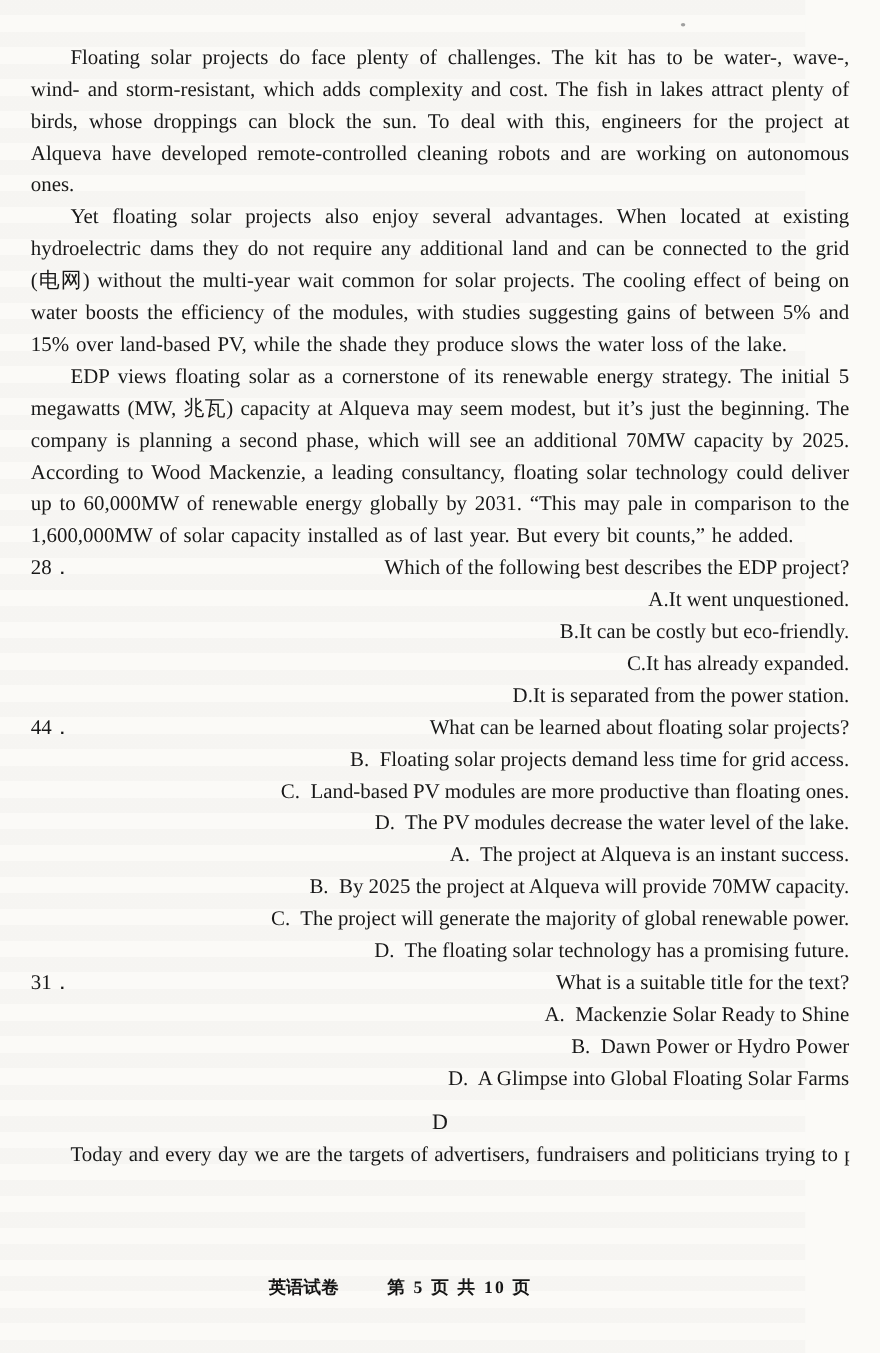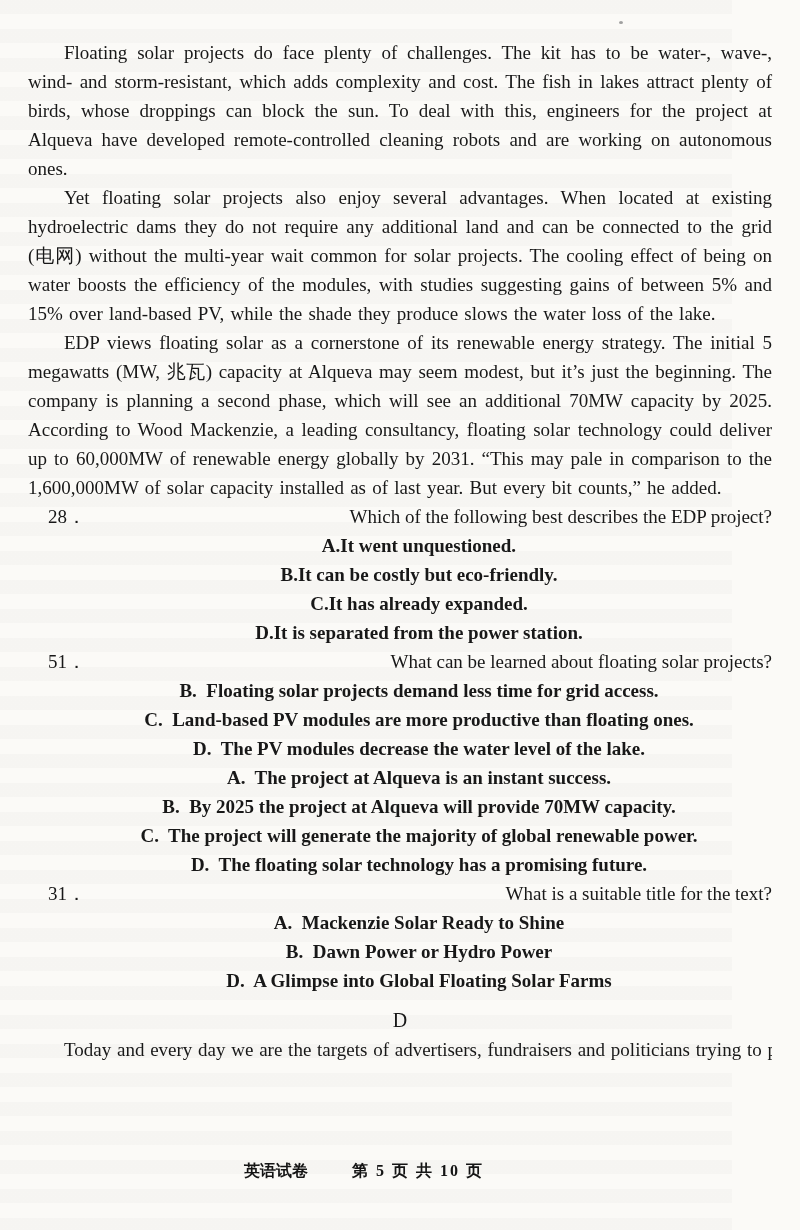--- a/index.html
+++ b/index.html
@@ -41,27 +41,26 @@
     line-height: 29px;
     text-align: justify;
   }
   .para {
     margin: 0;
     text-indent: 36px;
     word-spacing: 1.5px;
   }
   .question { margin: 0; }
   .q-line { display: flex; }
-  .q-num { flex: 0 0 38px; margin-left: 20px; }
+  .q-num { flex: 0 0 38px; }
   .q-text { flex: 1; text-align: right; }
   .opt {
     padding-left: 38px;
     white-space: pre-wrap;
-    text-align: center;
-    font-weight: bold;
+    text-align: right;
   }
   .section-heading {
     margin: 11px 0 0 0;
     text-align: center;
     font-size: 20px;
     font-weight: 400;
     line-height: 29px;
     text-indent: 0;
   }
   .d-first {
@@ -106,21 +105,21 @@
         <span class="q-text">Which of the following best describes the EDP project?</span>
       </div>
       <div class="opt">A.It went unquestioned.</div>
       <div class="opt">B.It can be costly but eco-friendly.</div>
       <div class="opt">C.It has already expanded.</div>
       <div class="opt">D.It is separated from the power station.</div>
     </section>
 
     <section class="question">
       <div class="q-line">
-        <span class="q-num">51．</span>
+        <span class="q-num">44．</span>
         <span class="q-text">What can be learned about floating solar projects?</span>
       </div>
       <div class="opt">B.  Floating solar projects demand less time for grid access.</div>
       <div class="opt">C.  Land-based PV modules are more productive than floating ones.</div>
       <div class="opt">D.  The PV modules decrease the water level of the lake.</div>
     </section>
 
     <section class="question">
       <div class="opt">A.  The project at Alqueva is an instant success.</div>
       <div class="opt">B.  By 2025 the project at Alqueva will provide 70MW capacity.</div>

